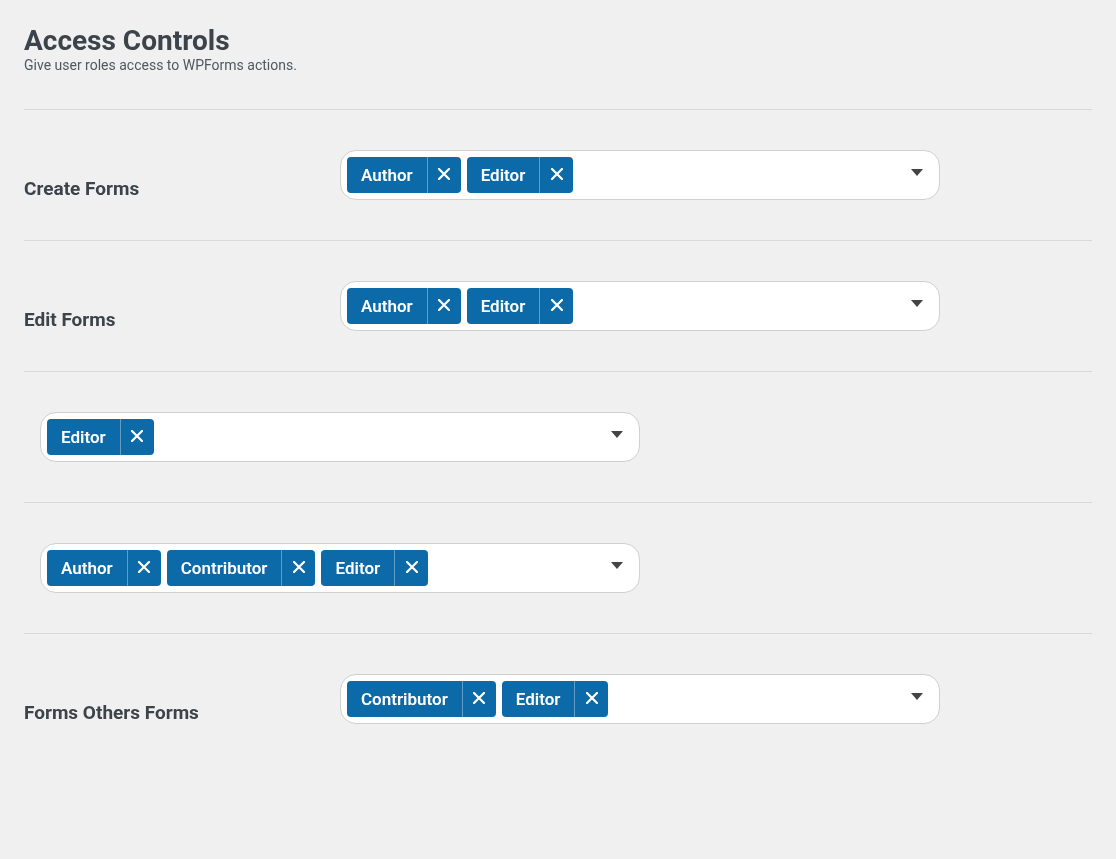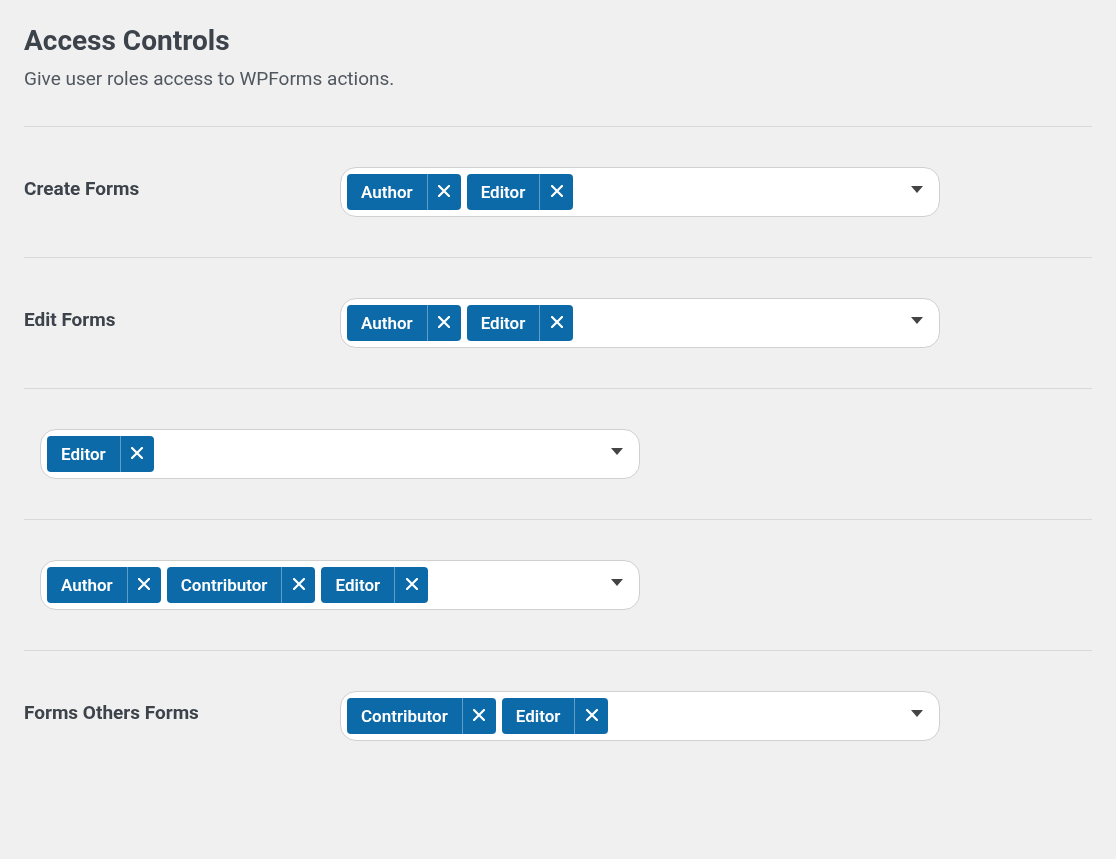--- a/index.html
+++ b/index.html
@@ -6,36 +6,36 @@
     body {
       font-family: -apple-system, BlinkMacSystemFont, "Segoe UI", Roboto, Helvetica, Arial, sans-serif;
       background: #f0f0f1;
       color: #3c434a;
       padding: 24px;
     }
     .page-title {
       font-size: 28px;
       font-weight: 700;
       color: #3c434a;
-      margin-bottom: 10px;
+      margin-bottom: 0;
     }
     .page-subtitle {
-      font-size: 19px;
+      font-size: 14px;
       color: #50575e;
       font-weight: 400;
       margin-bottom: 36px;
     }
     .divider {
       border: 0;
       border-top: 1px solid #d9d9d9;
       margin: 0;
     }
     .setting-row {
       display: flex;
-      align-items: flex-start;
+      align-items: flex-end;
       padding: 40px 0;
     }
     .setting-label {
       width: 300px;
       flex-shrink: 0;
       font-size: 19px;
       font-weight: 700;
       color: #3c434a;
       padding-top: 10px;
     }

